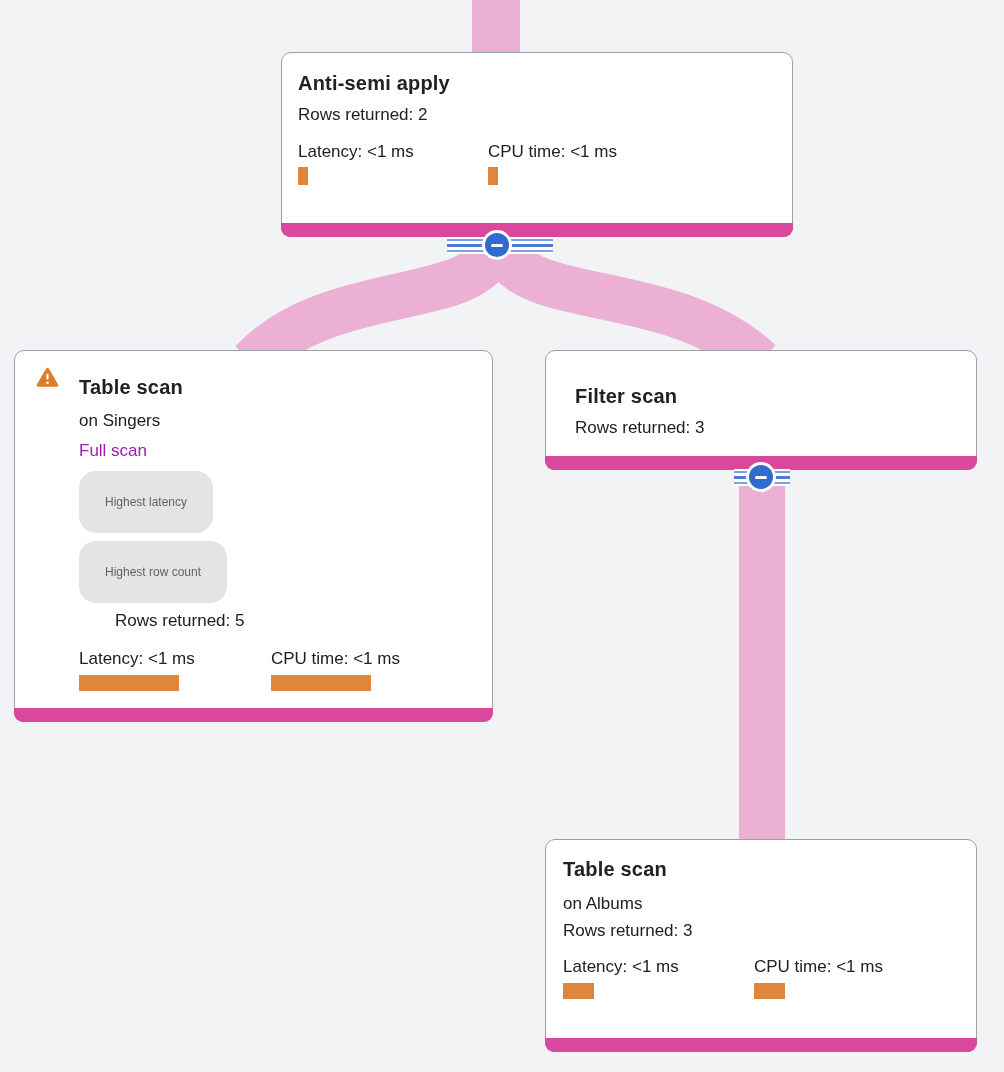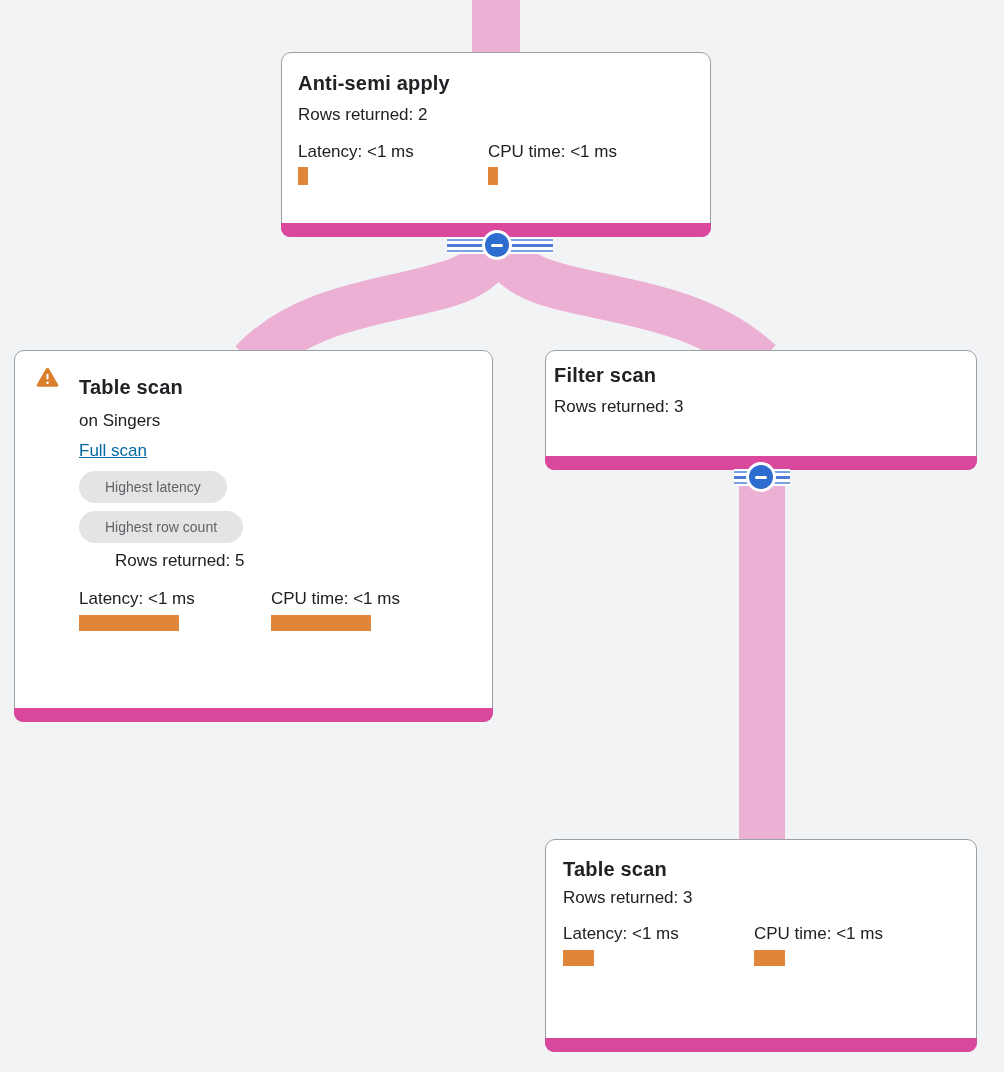--- a/index.html
+++ b/index.html
@@ -15,48 +15,48 @@
     position:absolute; z-index:2; background:#fff;
     border:1px solid #9AA0A6; border-radius:10px;
     box-sizing:border-box;
   }
   .card-accent {
     position:absolute; left:-1px; right:-1px; bottom:-1px; height:14px;
     background:#D9489C; border-radius:0 0 9px 9px;
   }
   .node-title { font-size:20px; font-weight:600; letter-spacing:.2px; line-height:24px; color:#202124; }
   .body-line  { font-size:17px; line-height:20px; color:#202124; }
-  .muted      { color:#0369a1;text-decoration:underline; }
+  .muted      { color:#a21caf; }
 
-  #card-root   { left:281px; top:52px;  width:430px; height:185px; padding:18px 16px; }
+  #card-root   { left:281px; top:52px;  width:512px; height:185px; padding:18px 16px; }
   #card-root .body-line.rows { margin-top:10px; }
   #card-root .metrics { margin-top:17px; }
 
   #card-left   { left:14px;  top:350px; width:479px; height:372px; padding:16px 16px 16px 64px; }
   #card-left .node-title { margin-top:8px; }
   #card-left .on-line   { margin-top:12px; }
   #card-left .scan-line { margin-top:10px; }
   #card-left .badges    { margin-top:10px; display:flex; flex-direction:column; align-items:flex-start; gap:8px; }
   #card-left .rows      { margin-top:8px;margin-left:36px; }
   #card-left .metrics   { margin-top:18px; }
 
-  #card-right  { left:545px; top:350px; width:432px; height:120px; padding:8px; }
+  #card-right  { left:545px; top:350px; width:432px; height:120px; padding:29px; }
   #card-right .node-title { margin-top:4px; }
   #card-right .rows { margin-top:10px; }
 
   #card-bottom { left:545px; top:839px; width:432px; height:213px; padding:17px; }
   #card-bottom .on-line { margin-top:13px; }
   #card-bottom .rows    { margin-top:7px; }
   #card-bottom .metrics { margin-top:16px; }
 
   .warning { position:absolute; left:21px; top:16px; width:23px; height:21px; }
 
   .badge {
-    display:inline-block; padding:6px 26px; border-radius:17px;
-    background:#E4E4E5; color:#5F6368; font-size:14px; font-weight:500;
+    display:inline-block; padding:21px 26px; border-radius:17px;
+    background:#E4E4E5; color:#5F6368; font-size:12px; font-weight:500;
     line-height:20px;
   }
 
   .metrics { display:flex; }
   .metric  { width:190px; }
   #card-left .metric { width:192px; }
   #card-bottom .metric { width:191px; }
   .metric-label { font-size:17px; line-height:20px; color:#202124; }
   .bar { height:16px; background:#E0863A; margin-top:6px; }
   #card-root .bar { height:18px; margin-top:5px; }
@@ -135,20 +135,21 @@
   </div>
 
   <div class="card" id="card-right">
     <div class="node-title">Filter scan</div>
     <div class="body-line rows">Rows returned: 3</div>
     <div class="card-accent"></div>
   </div>
 
   <div class="card" id="card-bottom">
     <div class="node-title">Table scan</div>
+    <div class="body-line on-line">on Albums</div>
     <div class="body-line rows">Rows returned: 3</div>
     <div class="metrics">
       <div class="metric">
         <div class="metric-label">Latency: &lt;1 ms</div>
         <div class="bar" style="width: 31px;"></div>
       </div>
       <div class="metric">
         <div class="metric-label">CPU time: &lt;1 ms</div>
         <div class="bar" style="width: 31px;"></div>
       </div>

